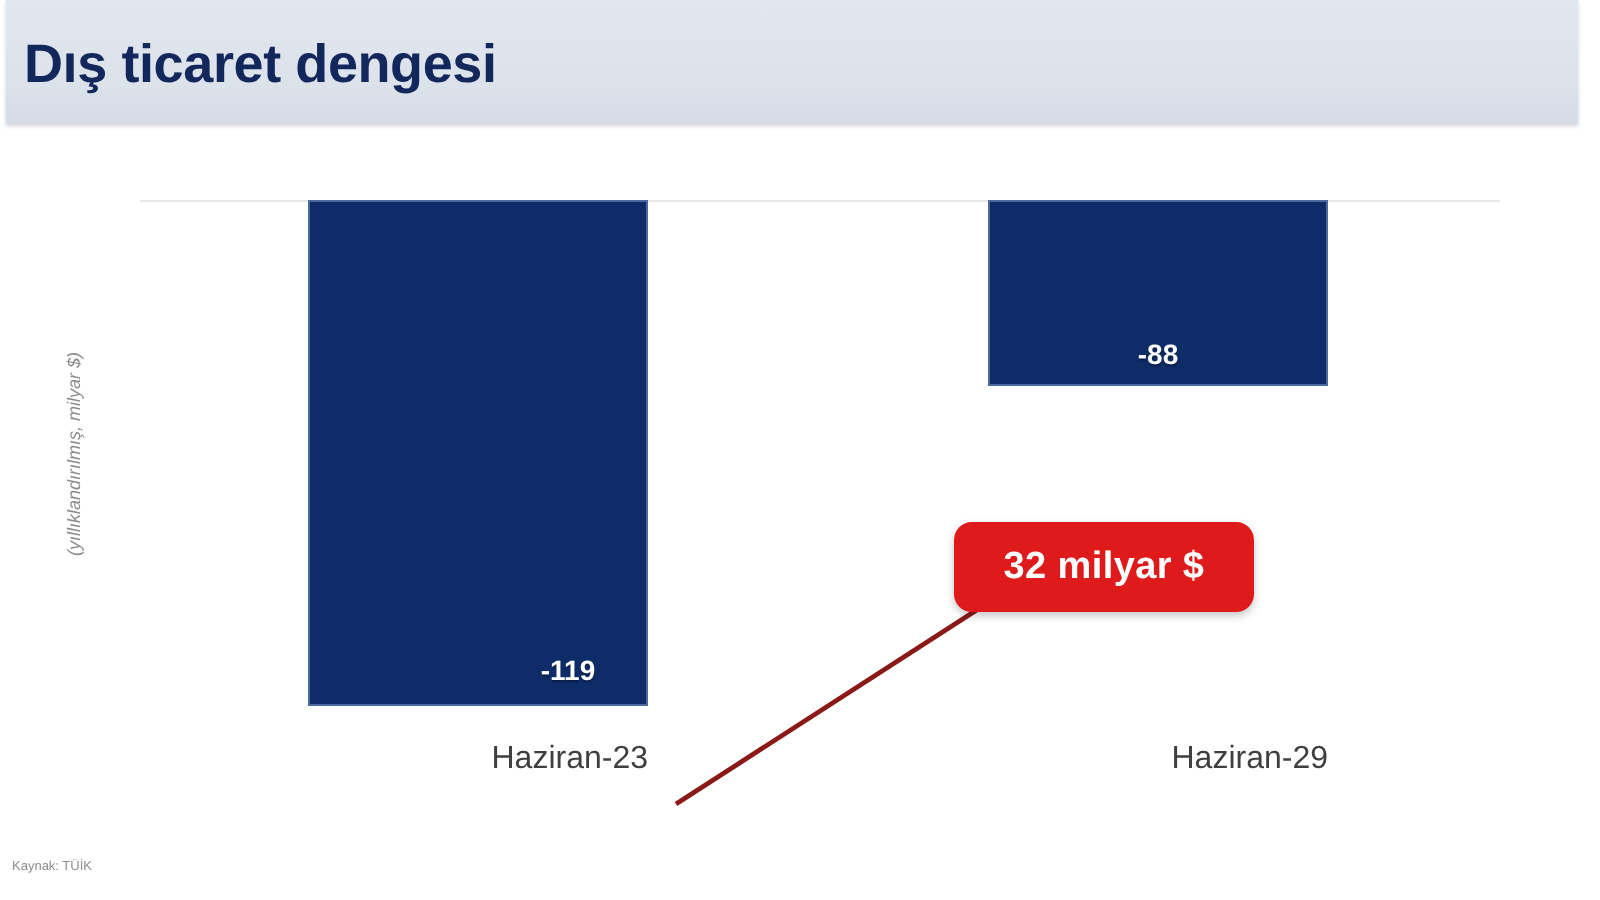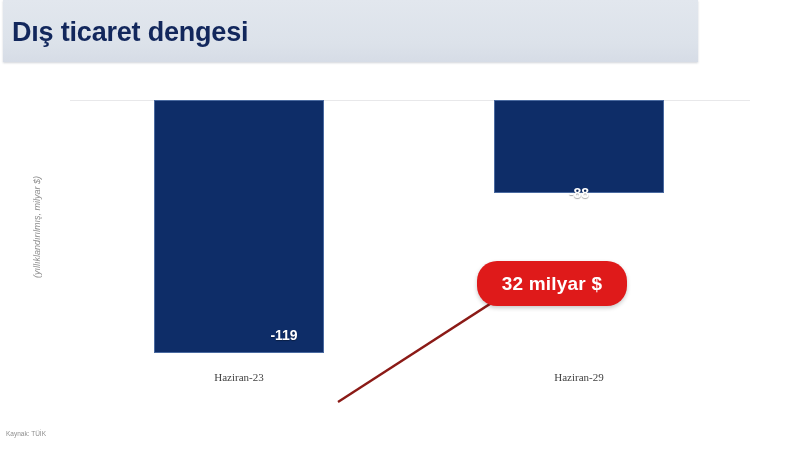--- a/index.html
+++ b/index.html
@@ -22,21 +22,21 @@
     height: 450px;
     background: #ffffff;
     overflow: hidden;
   }
 
   
   #header-band {
     position: absolute;
     left: 3px;
     top: 0;
-    width: 695px;
+    width: 786px;
     height: 62px;
     background: linear-gradient(180deg, #e2e7ee 0%, #dce2ea 70%, #d6dce6 100%);
     box-shadow: 0 1px 2px rgba(120,130,145,0.35);
   }
   #slide-title {
     position: absolute;
     left: 9px;
     top: 17px;
     font-size: 27px;
     font-weight: bold;
@@ -99,29 +99,28 @@
   .bar-value {
     position: absolute;
     width: 170px;
     text-align: center;
     font-size: 14px;
     font-weight: bold;
     color: #ffffff;
     text-shadow: 0 1px 1px rgba(0,0,0,0.35);
   }
   #bar-value-haziran-23 { left: 154px; top: 265px; padding-left: 45px; }
-  #bar-value-haziran-24 { left: 494px; top: 107px; margin-top: 16px; }
+  #bar-value-haziran-24 { left: 494px; top: 107px; }
 
   .cat-label {
     position: absolute;
     width: 170px;
-    text-align: center;
-    font-size: 11px;
+    text-align: right;
+    font-size: 16px;
     color: #3f3f3f;
-    font-family: Liberation Serif, serif;
   }
   #cat-label-haziran-23 { left: 154px; top: 309px; }
   #cat-label-haziran-24 { left: 494px; top: 309px; }
 
   
   #annotation-arrow {
     position: absolute;
     left: 325px;
     top: 120px;
     width: 250px;
@@ -130,21 +129,21 @@
   }
 
   
   #callout-badge {
     position: absolute;
     left: 477px;
     top: 199px;
     width: 150px;
     height: 45px;
     background: #df1a1a;
-    border-radius: 20px;
+    border-radius: 9px;
     box-shadow: 0 2px 4px rgba(0,0,0,0.22);
     display: flex;
     align-items: center;
     justify-content: center;
   }
   #callout-badge-label {
     font-size: 19px;
     font-weight: bold;
     color: #ffffff;
     letter-spacing: 0.2px;

